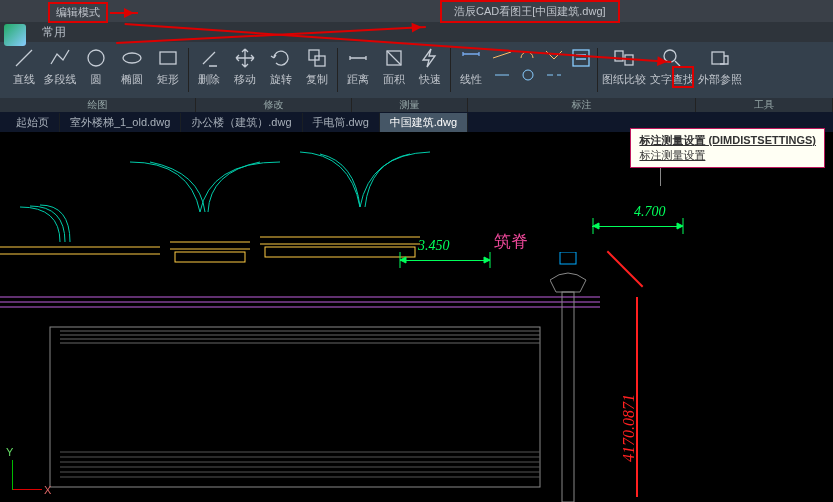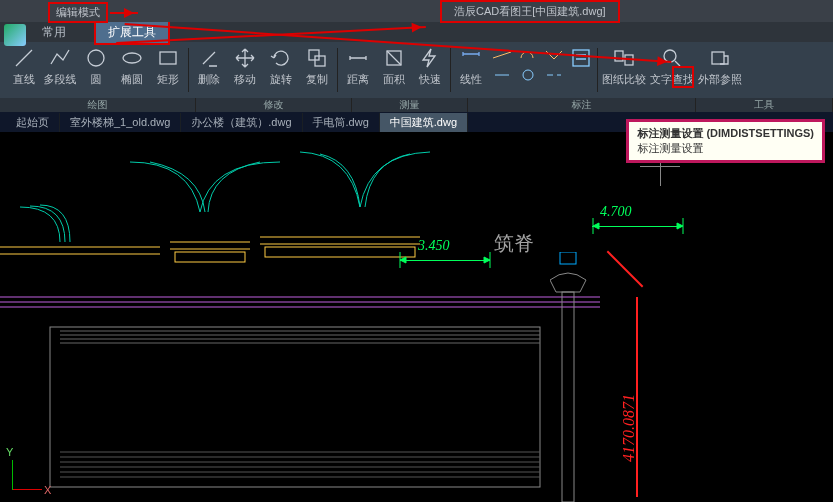--- a/index.html
+++ b/index.html
@@ -24,26 +24,26 @@
 
 .doc-tabs { height: 20px; background: #0f172a; display: flex; align-items: center; padding-left: 6px; gap: 0; }
 .dtab { color: #a8b0ba; font-size: 11px; padding: 2px 10px; border-right: 1px solid #1a1f24; }
 .dtab.active { background: #455666; color: #fff; }
 
 .canvas { position: relative; height: 370px; background: #000; overflow: hidden; }
 .axis-x { position: absolute; left: 12px; bottom: 12px; width: 30px; height: 1px; background: #d00; }
 .axis-y { position: absolute; left: 12px; bottom: 12px; width: 1px; height: 30px; background: #0b0; }
 .axis-lbl { position: absolute; color: #888; font-size: 11px; }
 
-.tooltip { position: absolute; right: 8px; top: 119px; background: #fffff4; border: 3px solid #be185d; padding: 4px 8px; font-size: 11px; color: #333; z-index: 20; }
+.tooltip { position: absolute; right: 8px; top: 128px; background: #fffff4; border: 1px solid #be185d; padding: 4px 8px; font-size: 11px; color: #333; z-index: 20; text-decoration: underline; }
 .tooltip .tt-title { font-weight: bold; }
 
 .dim-text { position: absolute; color: #00ff5a; font-size: 14px; font-style: italic; font-family: serif; }
 .dim-line { position: absolute; background: #00ff5a; height: 1px; }
-.anno { position: absolute; color: #a3a3a3; font-size: 20px; }
+.anno { position: absolute; color: #ec4899; font-size: 17px; }
 .red-dim { position: absolute; color: #ff2020; font-size: 16px; font-style: italic; font-family: serif; transform: rotate(-90deg); transform-origin: left top; }
 
 .hl-box { position: absolute; border: 2px solid #d00; }
 .arrow { position: absolute; height: 2px; background: #d00; }
 .arrow::after { content: ''; position: absolute; right: -1px; top: -4px; border: 5px solid transparent; border-left: 10px solid #d00; }
 
 .roof { position: absolute; }
 .cross { position: absolute; width: 40px; height: 40px; }
 .cross::before, .cross::after { content: ''; position: absolute; background: #888; }
 .cross::before { left: 50%; top: 0; width: 1px; height: 100%; }
@@ -55,21 +55,20 @@
 <div class="titlebar">
   <div class="mode-btn">编辑模式</div>
   <div class="title-label">
     <span>浩辰CAD看图王</span><span>[中国建筑.dwg]</span>
   </div>
 </div>
 <div class="app-icon"></div>
 
 <div class="tabstrip">
   <div class="tb">常用</div>
-  <div class="tb active">扩展工具</div>
 </div>
 
 <div class="ribbon">
   <div class="rbtn">
       <div class="ic">
         <svg width="24" height="24">
           <path d="M4 20L20 4"></path>
         </svg>
       </div>
       <span>直线</span>
@@ -298,21 +297,21 @@
     <path d="M0 28 Q18 14 36 28 L30 40 H6 Z" fill="none" stroke="#888"></path>
     <rect x="12" y="40" width="12" height="210" fill="none" stroke="#888"></rect>
   </svg>
 
   <div class="dim-text" style="left:418px;top:106px">3.450</div>
   <div class="dim-line" style="left:400px;top:128px;width:90px"></div>
   <svg style="position:absolute;left:395px;top:120px" width="100" height="20">
       <path d="M5 0v16M95 0v16M5 8l6-3v6zM95 8l-6-3v6z" stroke="#00ff5a" fill="#00ff5a"></path>
     </svg>
 
-  <div class="dim-text" style="left:600px;top:72px">4.700</div>
+  <div class="dim-text" style="left:634px;top:72px">4.700</div>
   <div class="dim-line" style="left:592px;top:94px;width:90px"></div>
   <svg style="position:absolute;left:588px;top:86px" width="100" height="20">
       <path d="M5 0v16M95 0v16M5 8l6-3v6zM95 8l-6-3v6z" stroke="#00ff5a" fill="#00ff5a"></path>
     </svg>
 
   <div class="anno" style="left:494px;top:98px">筑脊</div>
 
   <div class="red-dim" style="left:620px;top:330px">4170.0871</div>
   <div style="position:absolute;left:636px;top:165px;width:2px;height:200px;background:#ff2020"></div>
   <div style="position:absolute;left:600px;top:136px;width:50px;height:2px;background:#ff2020;transform:rotate(45deg)"></div>

